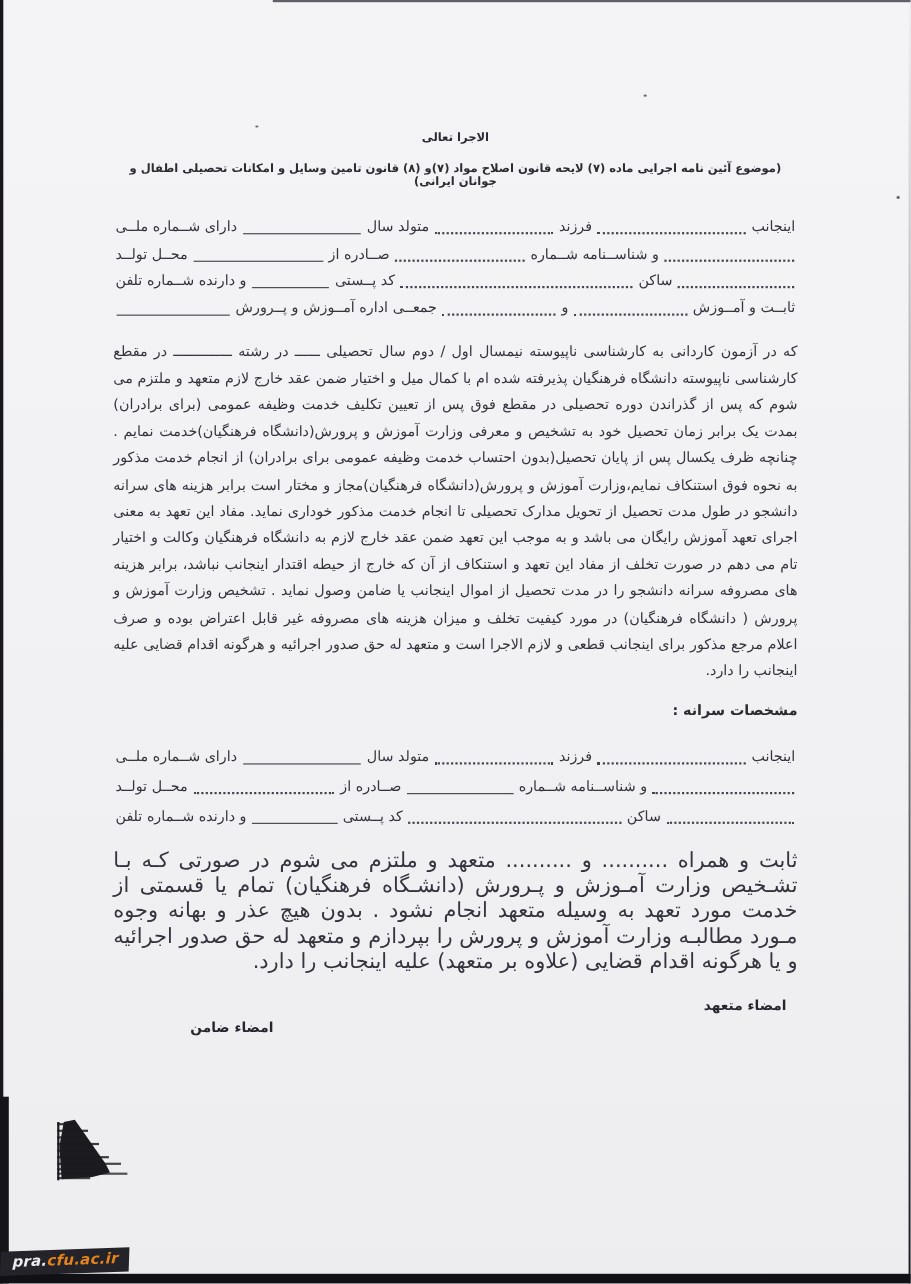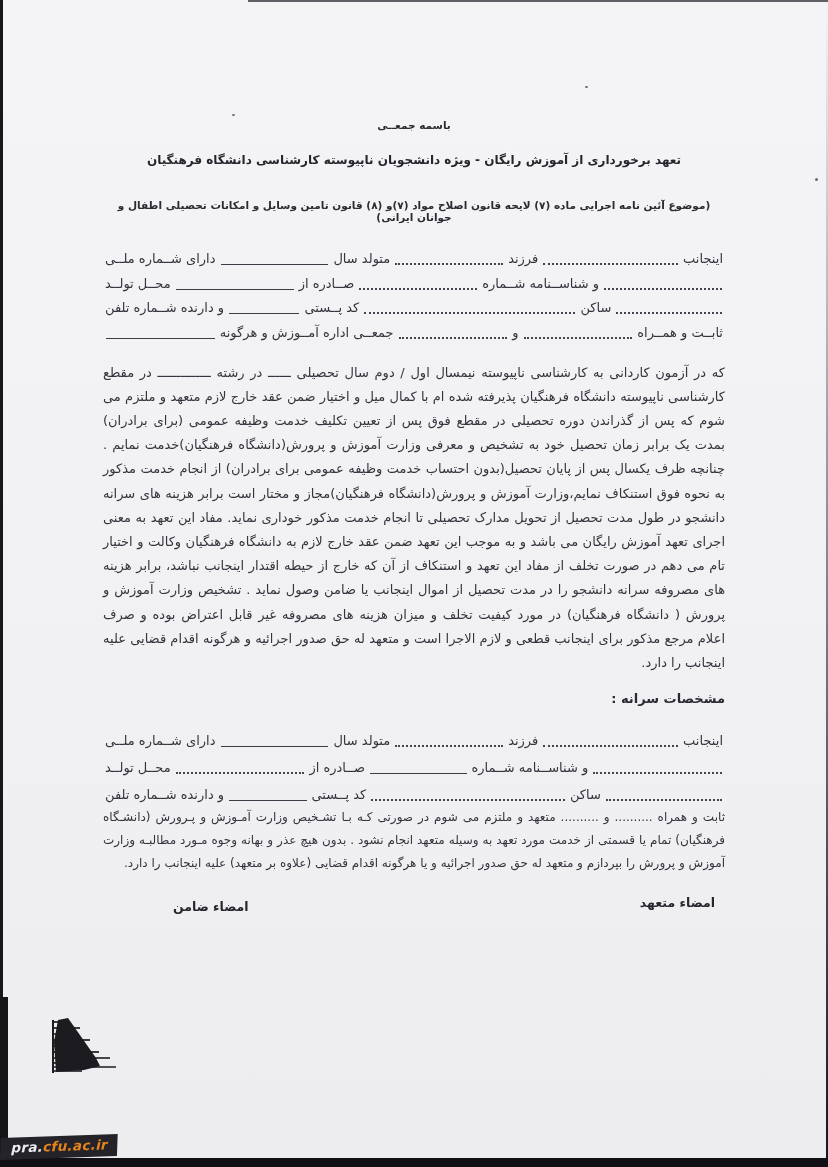--- a/index.html
+++ b/index.html
@@ -5,35 +5,35 @@
   html,body{margin:0;padding:0;background:#dcdcdf;}
   .page{
     position:relative; width:828px; height:1167px; overflow:hidden;
     background:linear-gradient(180deg,#f4f4f6 0%,#f1f1f3 55%,#ededf0 100%);
     font-family:"DejaVu Sans","Liberation Sans",sans-serif;
     color:#32323c; direction:rtl;
   }
   .content{position:absolute; top:0; left:103px; width:622px;}
   .bismillah{margin-top:119px; text-align:center; font-size:10.5px; font-weight:bold; color:#2b2b33;}
   .doc-title{margin:22px 0 0; text-align:center; font-size:12px; font-weight:bold; color:#26262e; letter-spacing:.2px;}
-  .doc-subtitle{margin-top:32px; text-align:center; font-size:10.5px; font-weight:bold; color:#2b2b33;}
+  .doc-subtitle{margin-top:16px; text-align:center; font-size:10.5px; font-weight:bold; color:#2b2b33;}
   .formblock{margin-top:22px;}
   .formline{display:flex; align-items:flex-end; height:24.4px; font-size:13px; color:#34343e;}
   .formline .seg{white-space:nowrap; padding:0 2px; line-height:20px;}
   .leader{flex-grow:1; height:6px; margin:0 3px 4px;}
   .leader.dots{border-bottom:2px dotted #44444e;}
   .leader.dash{border-bottom:1.5px solid #3c3c46;}
   .pledge{margin:18px 0 0; font-size:13px; line-height:24.2px; text-align:justify; color:#34343e;}
   .section-label{margin-top:16px; font-size:13px; font-weight:bold; color:#2b2b33;}
   .g-form{margin-top:18px;}
   .g-form .formline{height:27px;}
-  .g-pledge{margin-top:1px; font-size:12px; line-height:23px; text-align:justify; color:#34343e;}
+  .g-pledge{margin-top:18px; font-size:19px; line-height:23px; text-align:justify; color:#34343e;}
   .sig-row{position:relative; margin-top:20px; height:22px; font-size:12.5px; font-weight:bold; color:#26262e;}
   .sig-obligor{position:absolute; right:10px; top:0;}
-  .sig-guarantor{position:absolute; left:70px; top:4px;}
+  .sig-guarantor{position:absolute; left:70px; top:20px;}
   
   .edge-top{position:absolute; top:0; left:248px; right:0; height:2px; background:#3a3a42; opacity:.8;}
   .edge-left{position:absolute; top:0; left:0; width:3px; height:100%; background:#17171c;}
   .edge-left-wide{position:absolute; left:0; bottom:0; width:8px; height:170px; background:#141419;}
   .edge-bottom{position:absolute; bottom:0; left:0; width:100%; height:9px; background:#101015;}
   .edge-right{position:absolute; top:0; right:0; width:2px; height:100%;
     background:linear-gradient(180deg,rgba(20,20,26,0) 0%,rgba(20,20,26,.55) 55%,#14141a 100%);}
   .speck{position:absolute; background:#6a6a72; border-radius:50%;}
   .blob{position:absolute; left:44px; top:1016px; width:72px; height:58px;}
   .watermark{
@@ -44,22 +44,21 @@
   }
   .wm-prefix{color:#ececf0;}
   .wm-domain{color:#e5831c;}
 </style>
 </head>
 <body>
 
 <div class="page">
 
   <div class="content">
-    <div class="bismillah">باسمه جمعــی</div>
-    <div class="doc-title">تعهد برخورداری از آموزش رایگان - ویژه دانشجویان ناپیوسته کارشناسی دانشگاه فرهنگیان</div>
+    <div class="bismillah">الاجرا تعالی</div>
     <div class="doc-subtitle">(موضوع آئین نامه اجرایی ماده (۷) لایحه قانون اصلاح مواد (۷)و (۸) قانون تامین وسایل و امکانات تحصیلی اطفال و جوانان ایرانی)</div>
 
     <div class="formblock">
         <div class="formline">
           <span class="seg">اینجانب</span>
           <span class="leader dots" style="flex-grow: 5;"></span>
           <span class="seg">فرزند</span>
           <span class="leader dots" style="flex-grow: 4;"></span>
           <span class="seg">متولد سال</span>
           <span class="leader dash" style="flex-grow: 4;"></span>
@@ -75,25 +74,25 @@
         </div>
         <div class="formline">
           <span class="leader dots" style="flex-grow: 3;"></span>
           <span class="seg">ساکن</span>
           <span class="leader dots" style="flex-grow: 6;"></span>
           <span class="seg">کد پــستی</span>
           <span class="leader dash" style="flex-grow: 2;"></span>
           <span class="seg">و دارنده شــماره تلفن</span>
         </div>
         <div class="formline">
-          <span class="seg">ثابــت و همــراه</span>
+          <span class="seg">ثابــت و آمــوزش</span>
           <span class="leader dots" style="flex-grow: 1;"></span>
           <span class="seg">و</span>
           <span class="leader dots" style="flex-grow: 1;"></span>
-          <span class="seg">جمعــی اداره آمــوزش و هرگونه</span>
+          <span class="seg">جمعــی اداره آمــوزش و پــرورش</span>
           <span class="leader dash" style="flex-grow: 1;"></span>
         </div>
       </div>
 
     <p class="pledge">که در آزمون کاردانی به کارشناسی ناپیوسته نیمسال اول / دوم سال تحصیلی ــــــ در رشته ــــــــــــــ در مقطع کارشناسی ناپیوسته دانشگاه فرهنگیان پذیرفته شده ام با کمال میل و اختیار ضمن عقد خارج لازم متعهد و ملتزم می شوم که پس از گذراندن دوره تحصیلی در مقطع فوق پس از تعیین تکلیف خدمت وظیفه عمومی (برای برادران) بمدت یک برابر زمان تحصیل خود به تشخیص و معرفی وزارت آموزش و پرورش(دانشگاه فرهنگیان)خدمت نمایم . چنانچه ظرف یکسال پس از پایان تحصیل(بدون احتساب خدمت وظیفه عمومی برای برادران) از انجام خدمت مذکور به نحوه فوق استنکاف نمایم،وزارت آموزش و پرورش(دانشگاه فرهنگیان)مجاز و مختار است برابر هزینه های سرانه دانشجو در طول مدت تحصیل از تحویل مدارک تحصیلی تا انجام خدمت مذکور خوداری نماید. مفاد این تعهد به معنی اجرای تعهد آموزش رایگان می باشد و به موجب این تعهد ضمن عقد خارج لازم به دانشگاه فرهنگیان وکالت و اختیار تام می دهم در صورت تخلف از مفاد این تعهد و استنکاف از آن که خارج از حیطه اقتدار اینجانب نباشد، برابر هزینه های مصروفه سرانه دانشجو را در مدت تحصیل از اموال اینجانب یا ضامن وصول نماید . تشخیص وزارت آموزش و پرورش ( دانشگاه فرهنگیان) در مورد کیفیت تخلف و میزان هزینه های مصروفه غیر قابل اعتراض بوده و صرف اعلام مرجع مذکور برای اینجانب قطعی و لازم الاجرا است و متعهد له حق صدور اجرائیه و هرگونه اقدام قضایی علیه اینجانب را دارد.</p>
 
     <div class="section-label">مشخصات سرانه :</div>
 
     <div class="formblock g-form">
         <div class="formline">

